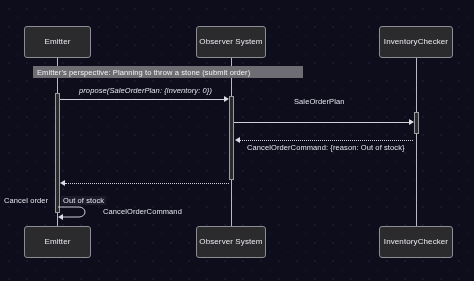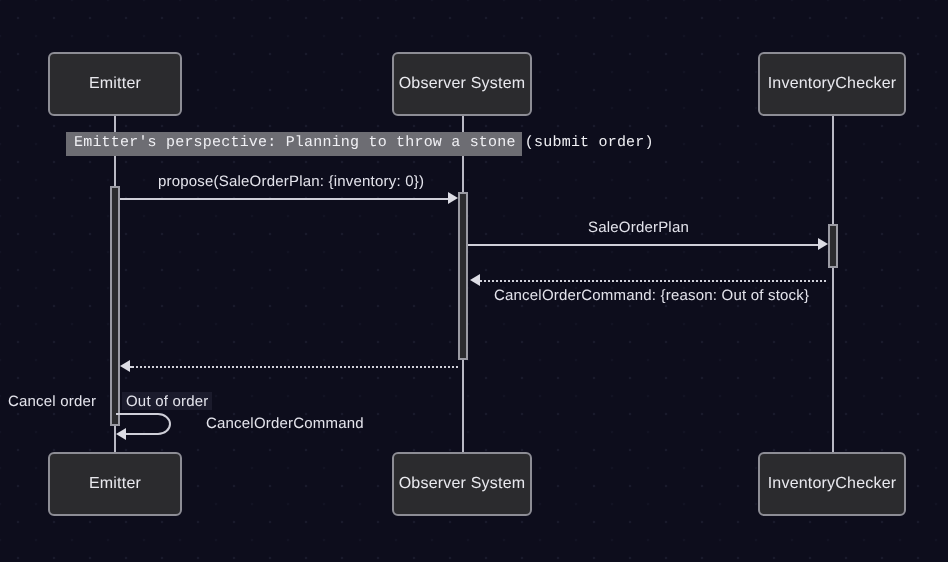--- a/index.html
+++ b/index.html
@@ -137,31 +137,31 @@
   <div class="participant" style="left:24px; top:26px; width:67px; height:32px;">
     <span>Emitter</span>
   </div>
   <div class="participant" style="left:196px; top:26px; width:70px; height:32px;">
     <span>Observer System</span>
   </div>
   <div class="participant" style="left:379px; top:26px; width:74px; height:32px;">
     <span>InventoryChecker</span>
   </div>
 
-  <div class="note left-note" style="left:33px; top:66px; width:228px; height:12px;font-family:Liberation Mono, monospace;">
+  <div class="note left-note" style="left:33px; top:66px; width:270px; height:12px;">
     <span>Emitter's perspective: Planning to throw a stone (submit order)</span>
   </div>
 
-  <div class="msg-label" style="left:79px; top:86px;">
+  <div class="msg-label" style="left:79px; top:86px;font-style:italic;">
     <span>propose(SaleOrderPlan: {inventory: 0})</span>
   </div>
   <div class="msg" style="left:60px; top:99px; width:166px;"></div>
   <div class="arrowhead arrow-right" style="left:224px; top:96px;"></div>
 
-  <div class="msg-label" style="left:294px; top:109px;">
+  <div class="msg-label" style="left:294px; top:97px;">
     <span>SaleOrderPlan</span>
   </div>
   <div class="msg" style="left:234px; top:122px; width:177px;"></div>
   <div class="arrowhead arrow-right" style="left:409px; top:119px;"></div>
 
   <div class="msg-label" style="left:247px; top:143px;">
     <span>CancelOrderCommand: {reason: Out of stock}</span>
   </div>
   <div class="msg dashed" style="left:240px; top:140px; width:173px;"></div>
   <div class="arrowhead arrow-left" style="left:235px; top:137px;"></div>
@@ -171,21 +171,21 @@
     <span>CancelOrderCommand</span>
   </div>
   <div class="msg dashed" style="left:65px; top:183px; width:164px;"></div>
   <div class="arrowhead arrow-left" style="left:60px; top:180px;"></div>
 
   <div class="msg-label" style="left:4px; top:196px;">
     <span>Cancel order</span>
   </div>
 
   <div class="msg-label boxed" style="left:61px; top:196px;">
-    <span>Out of order</span>
+    <span>Out of stock</span>
   </div>
   <div class="selfloop" style="left:57px; top:204px;">
     <svg width="36" height="16" viewBox="0 0 36 16">
       <path d="M1 3 H22 A6 5 0 0 1 22 13 H5" fill="none" stroke="#cfcfd8" stroke-width="1"></path>
       <polygon points="6,10 6,16 1,13" fill="#dcdce4"></polygon>
     </svg>
   </div>
 
   <div class="participant" style="left:24px; top:226px; width:67px; height:32px;">
     <span>Emitter</span>

